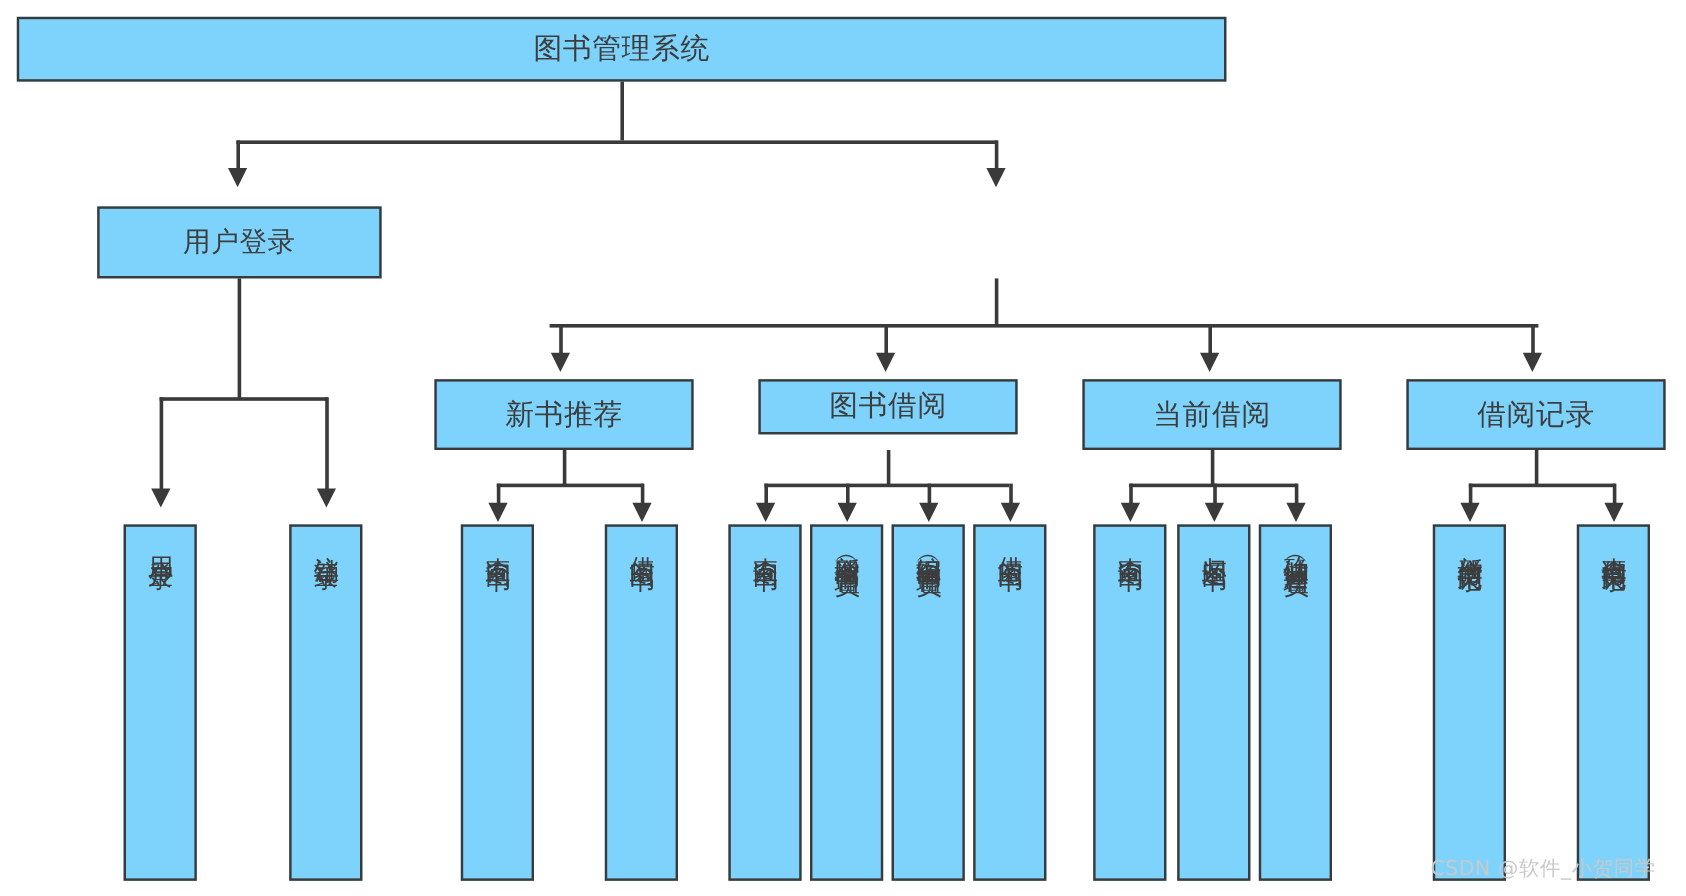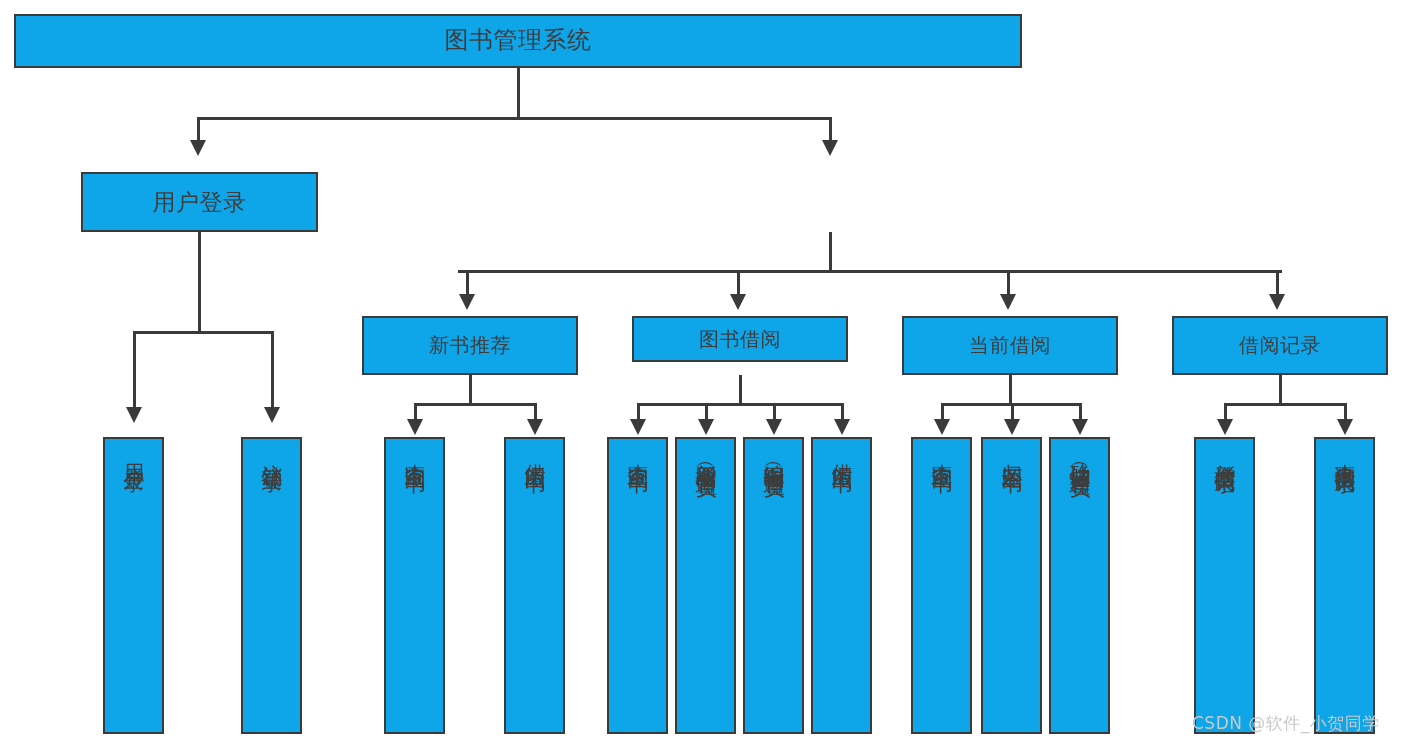--- a/index.html
+++ b/index.html
@@ -14,36 +14,36 @@
     position: relative;
     width: 1405px;
     height: 747px;
     background: #ffffff;
     overflow: hidden;
   }
   .node {
     position: absolute;
     box-sizing: border-box;
     border: 2.5px solid #3a3a3a;
-    background: #0ea5e9;
+    background: #7dd3fc;
     display: flex;
     align-items: center;
     justify-content: center;
     color: #333333;
   }
   .node .label {
     font-size: 23px;
     line-height: 1.15;
     letter-spacing: 0.5px;
     white-space: nowrap;
     color: #3d3d3d;
   }
   .node.root .label { font-size: 24px; }
   .node.lvl2 .label { font-size: 23px; }
-  .node.lvl3 .label { font-size: 20px; }
+  .node.lvl3 .label { font-size: 24px; }
 
   
   .node.leaf {
     align-items: flex-start;
     justify-content: center;
     padding-top: 8px;
   }
   .node.leaf .label {
     writing-mode: vertical-rl;
     text-orientation: upright;

